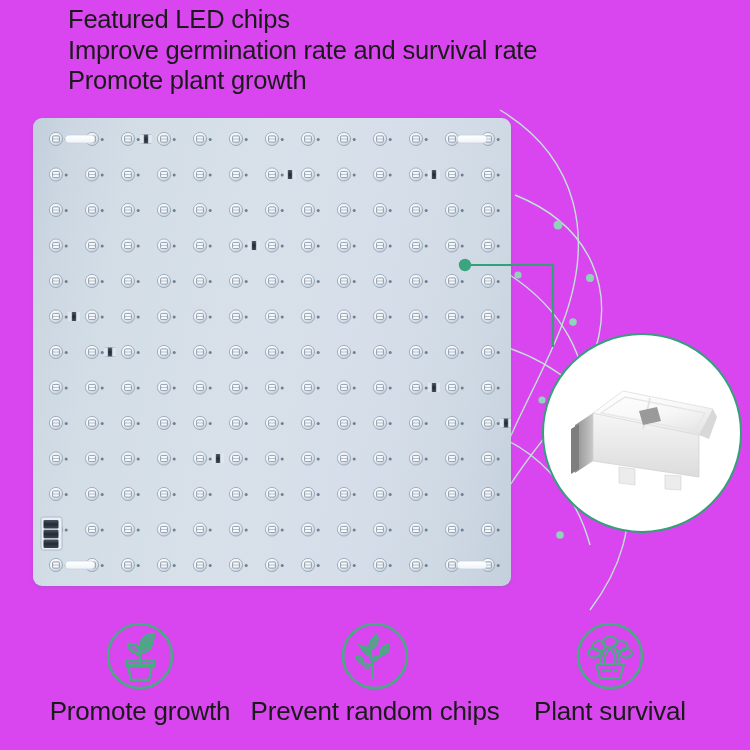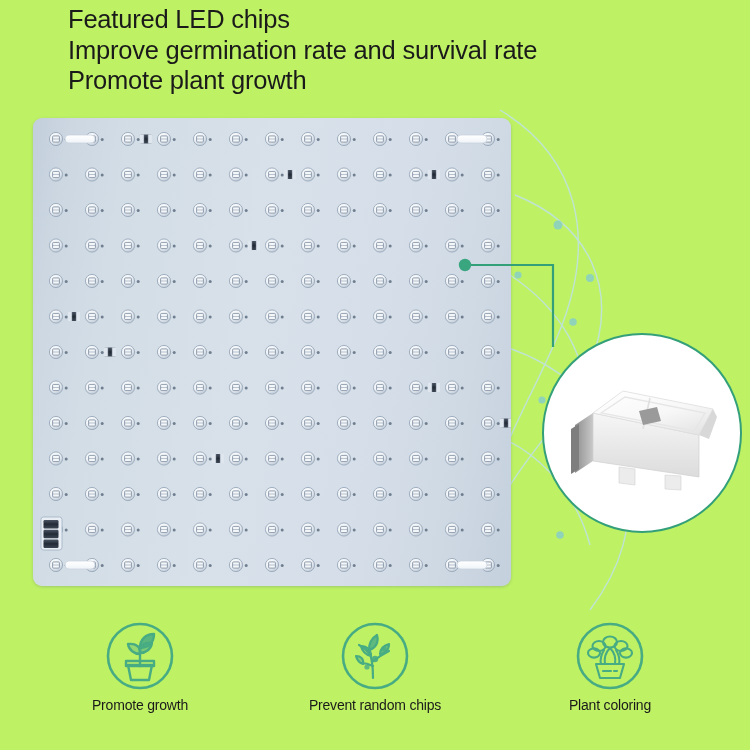--- a/index.html
+++ b/index.html
@@ -12,21 +12,21 @@
     background: #ffffff;
     font-family: "Liberation Sans", sans-serif;
     overflow: hidden;
     position: relative;
   }
 
   #stage {
     position: relative;
     width: 750px;
     height: 750px;
-    background: #bef264;
+    background: #d946ef;
   }
 
   
   #headline {
     position: absolute;
     left: 68px;
     top: 4px;
     width: 640px;
   }
   #headline .hl {
@@ -120,21 +120,22 @@
     width: 235px;
     display: flex;
     flex-direction: column;
     align-items: center;
   }
   .feature-icon {
     width: 72px;
     height: 72px;
   }
   .feature-label {
-    font-size: 14px;
+    margin-top: 6px;
+    font-size: 26px;
     line-height: 26px;
     color: #1a1a1a;
     white-space: nowrap;
     letter-spacing: -0.2px;
   }
 </style>
 </head>
 <body>
 
 <div id="stage">
@@ -1380,18 +1381,18 @@
           <ellipse cx="52" cy="33" rx="6" ry="4.6"></ellipse>
           <path d="M36 28 C32 32, 30 38, 31 44"></path>
           <path d="M36 28 C40 32, 42 38, 41 44"></path>
           <path d="M30 30 C27 35, 26 40, 27 44"></path>
           <path d="M42 30 C45 35, 46 40, 45 44"></path>
           <path d="M22 44 L50 44 L46 58 L26 58 Z"></path>
           <path d="M29 51 L37 51"></path>
           <path d="M40 51 L43 51"></path>
         </g>
       </svg>
-      <div class="feature-label">Plant coloring</div>
+      <div class="feature-label">Plant survival</div>
     </div>
 
   </div>
 
 </div>
 
 </body></html>

